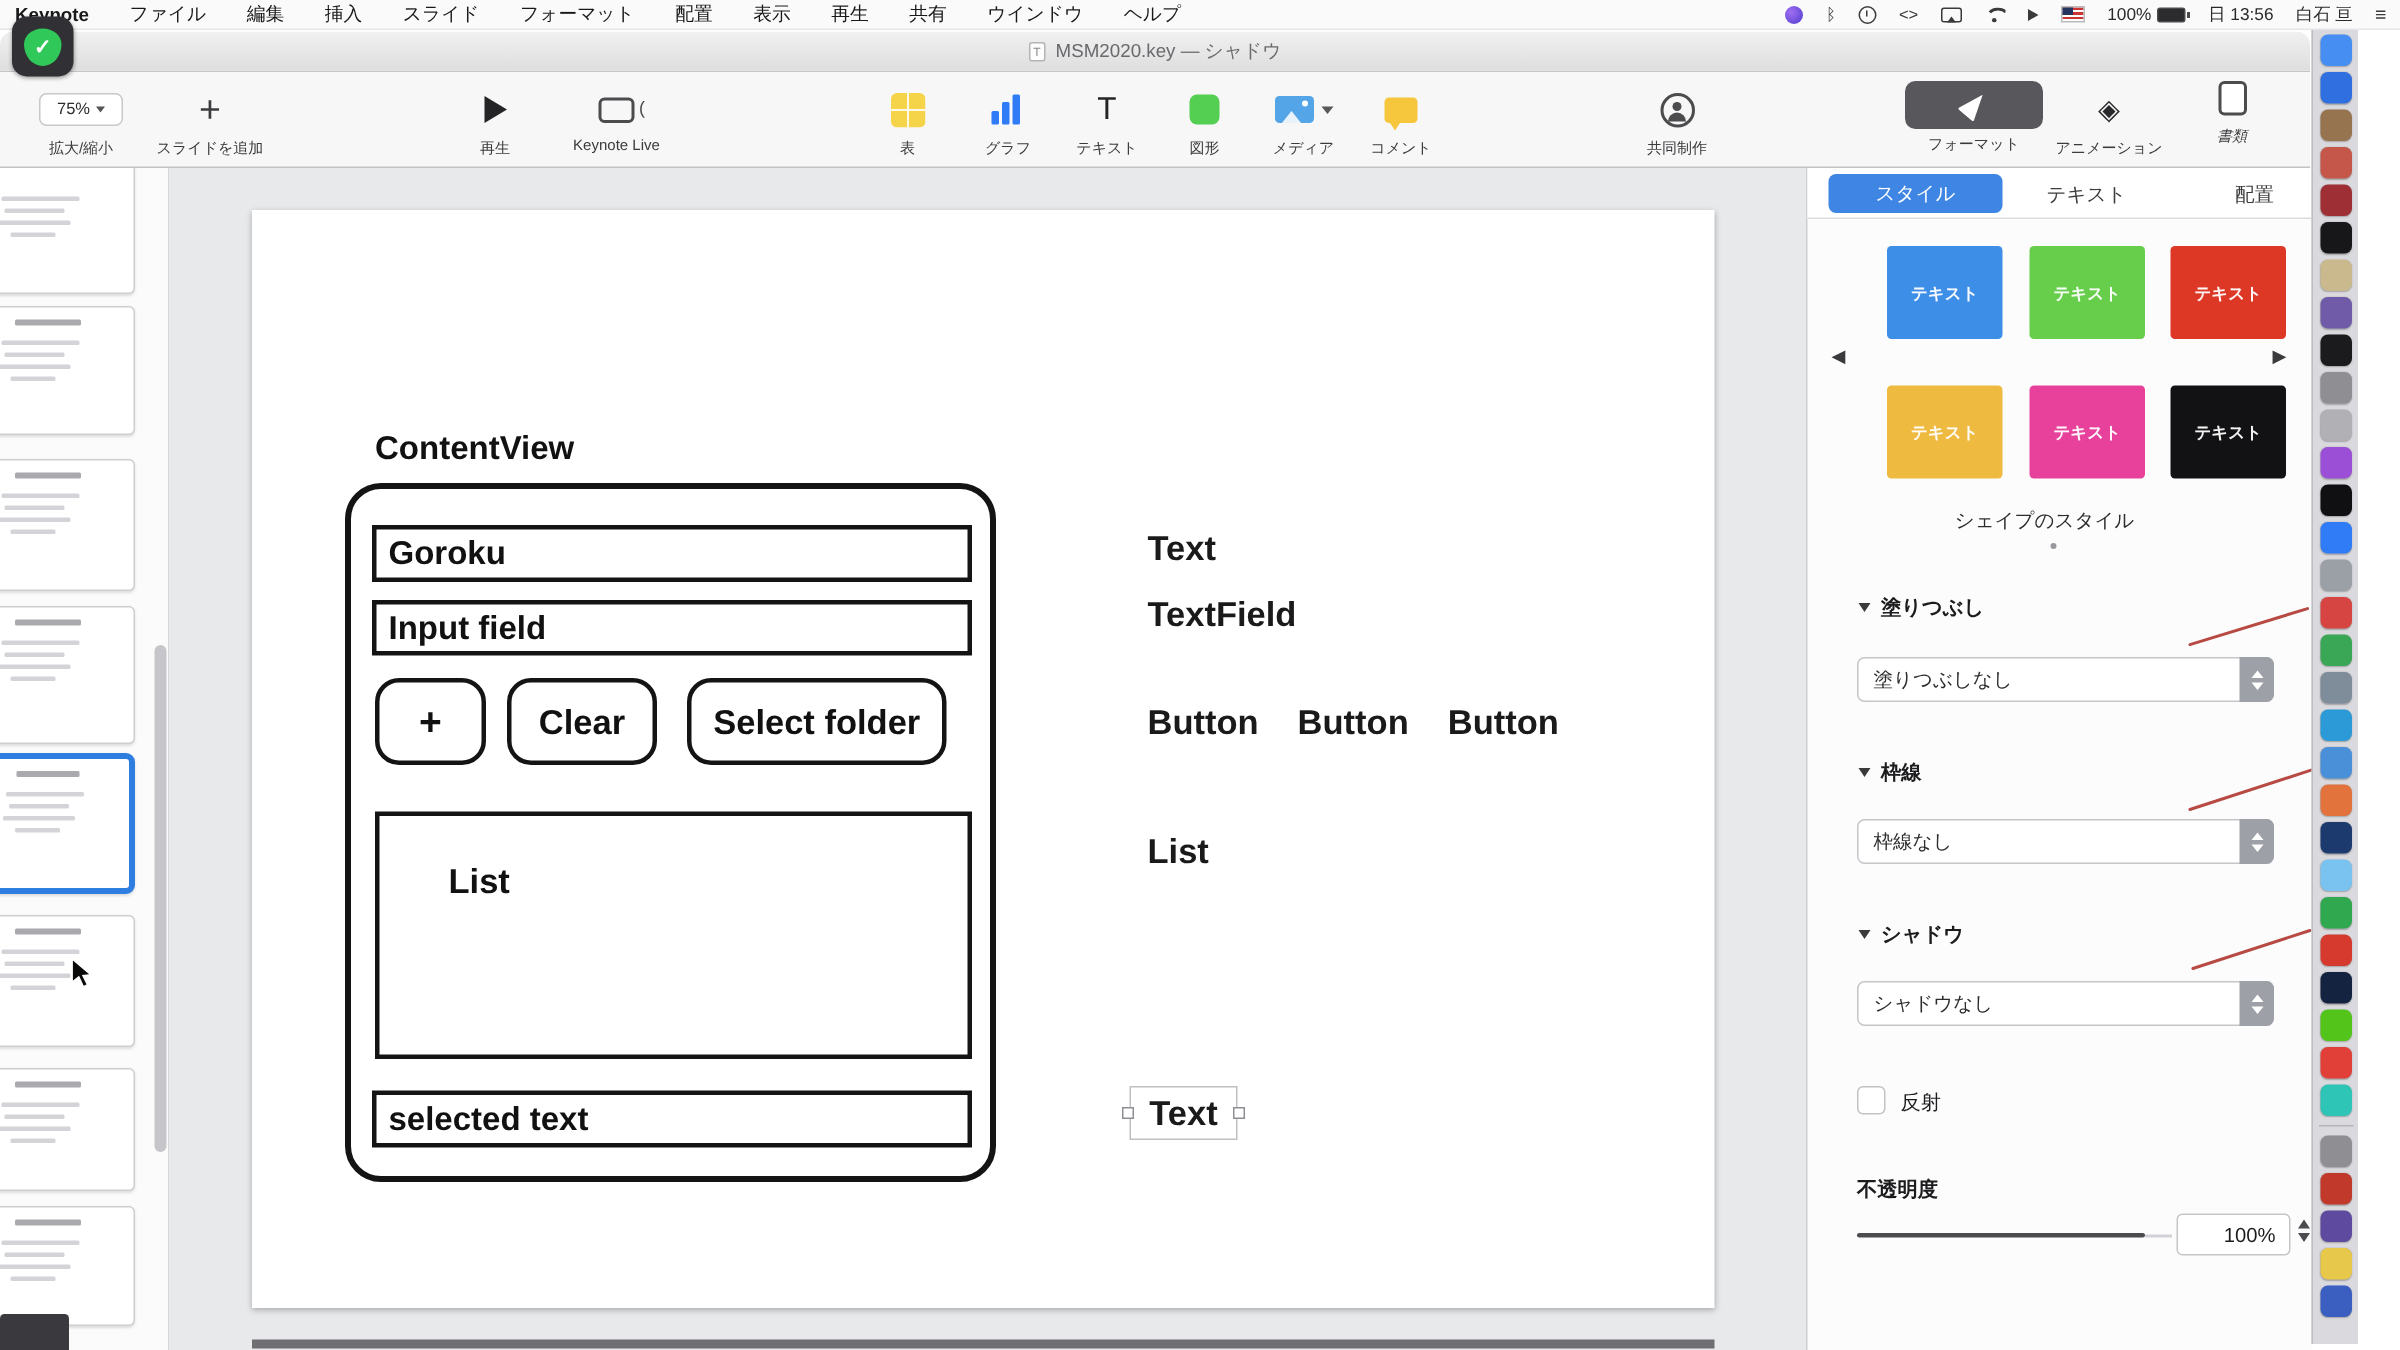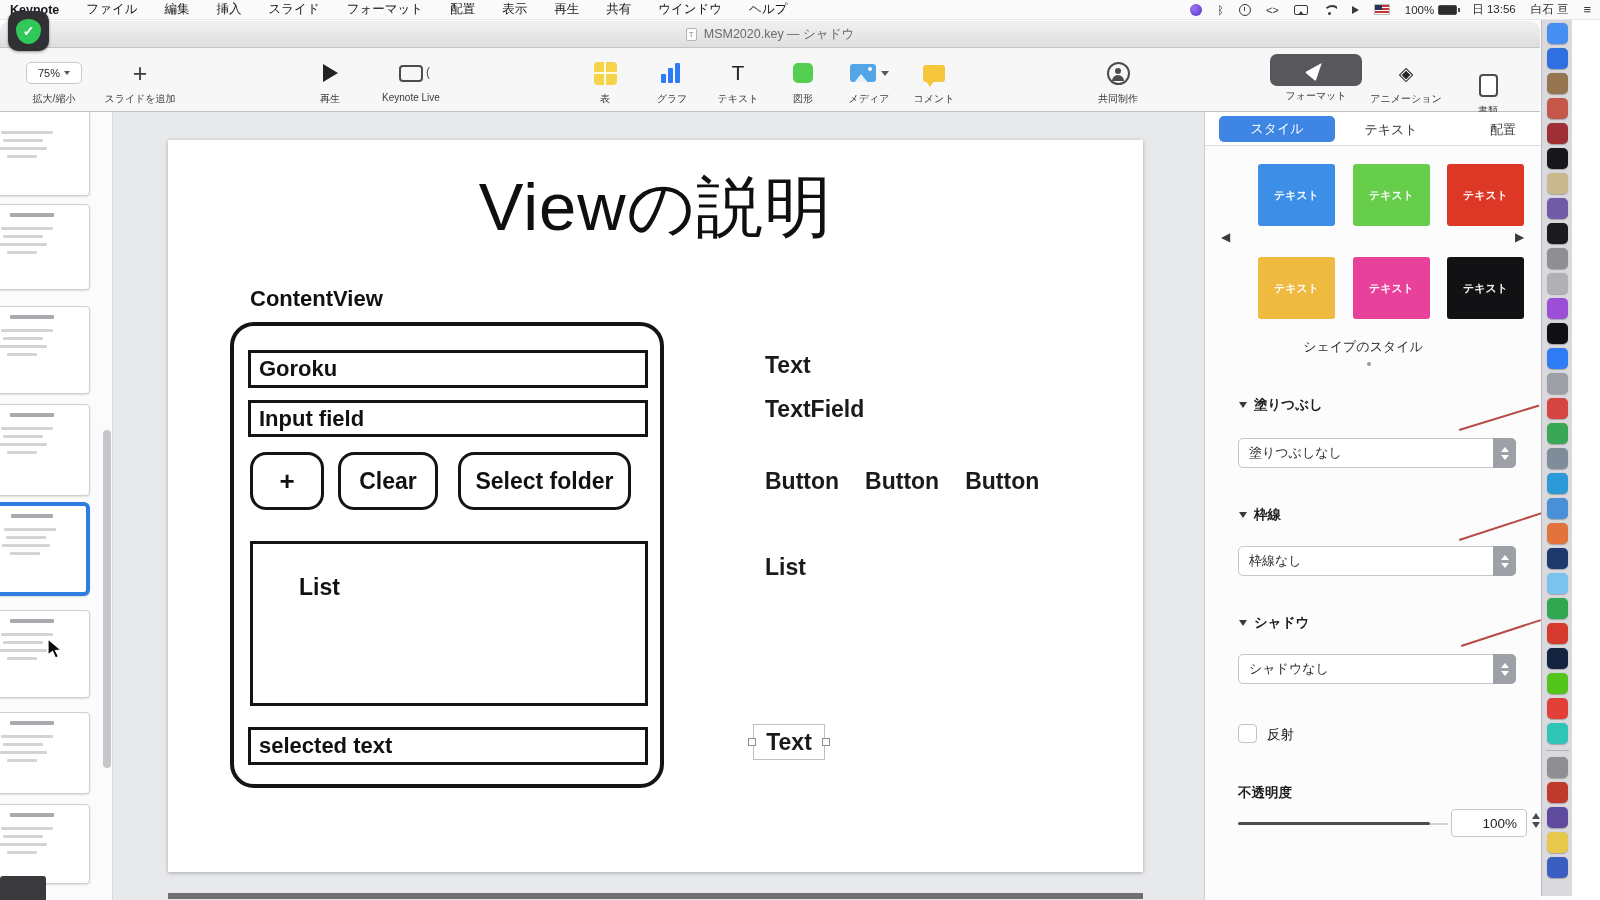--- a/index.html
+++ b/index.html
@@ -302,21 +302,21 @@
         </div>
       </div>
     <div>フォーマット</div>
   </div>
   <div class="tb-item" style="left:1368px; top:8px; width:76px;">
     <div class="tb-icon">
         <span class="ic-diamond">◈</span>
       </div>
     <div>アニメーション</div>
   </div>
-  <div class="tb-item" style="left:1462px; top:20px; width:52px;">
+  <div class="tb-item" style="left:1462px; top:0; width:52px;font-style:italic;">
     <div class="tb-icon">
         <span class="ic-doc"></span>
       </div>
     <div>書類</div>
   </div>
 </div>
 
 <div class="sidebar">
   <div id="thumbs">
       <div class="thumb" style="top: -4px; height: 88px;">
@@ -378,21 +378,20 @@
   <div class="thumb-dark"></div>
   <div class="nav-scrollbar"></div>
 </div>
 
 <svg class="cursor-arrow" width="18" height="22" viewBox="0 0 18 22">
   <polygon points="2,1 2,17 6.5,13.5 9.5,20 12.5,18.5 9.5,12.5 15,12" fill="#0a0a0a" stroke="#fff" stroke-width="1.2"></polygon>
 </svg>
 
 <div class="canvas">
   <div class="slide">
-    <div class="slide-title">Viewの説明</div>
     <div class="cv-label">ContentView</div>
 
     <div class="wf-outer">
       <div class="wf-field wf-f1">Goroku</div>
       <div class="wf-field wf-f2">Input field</div>
       <div class="wf-btn wf-btn-add">+</div>
       <div class="wf-btn wf-btn-clear">Clear</div>
       <div class="wf-btn wf-btn-select">Select folder</div>
       <div class="wf-list">
         <div class="wf-list-label">List</div>

